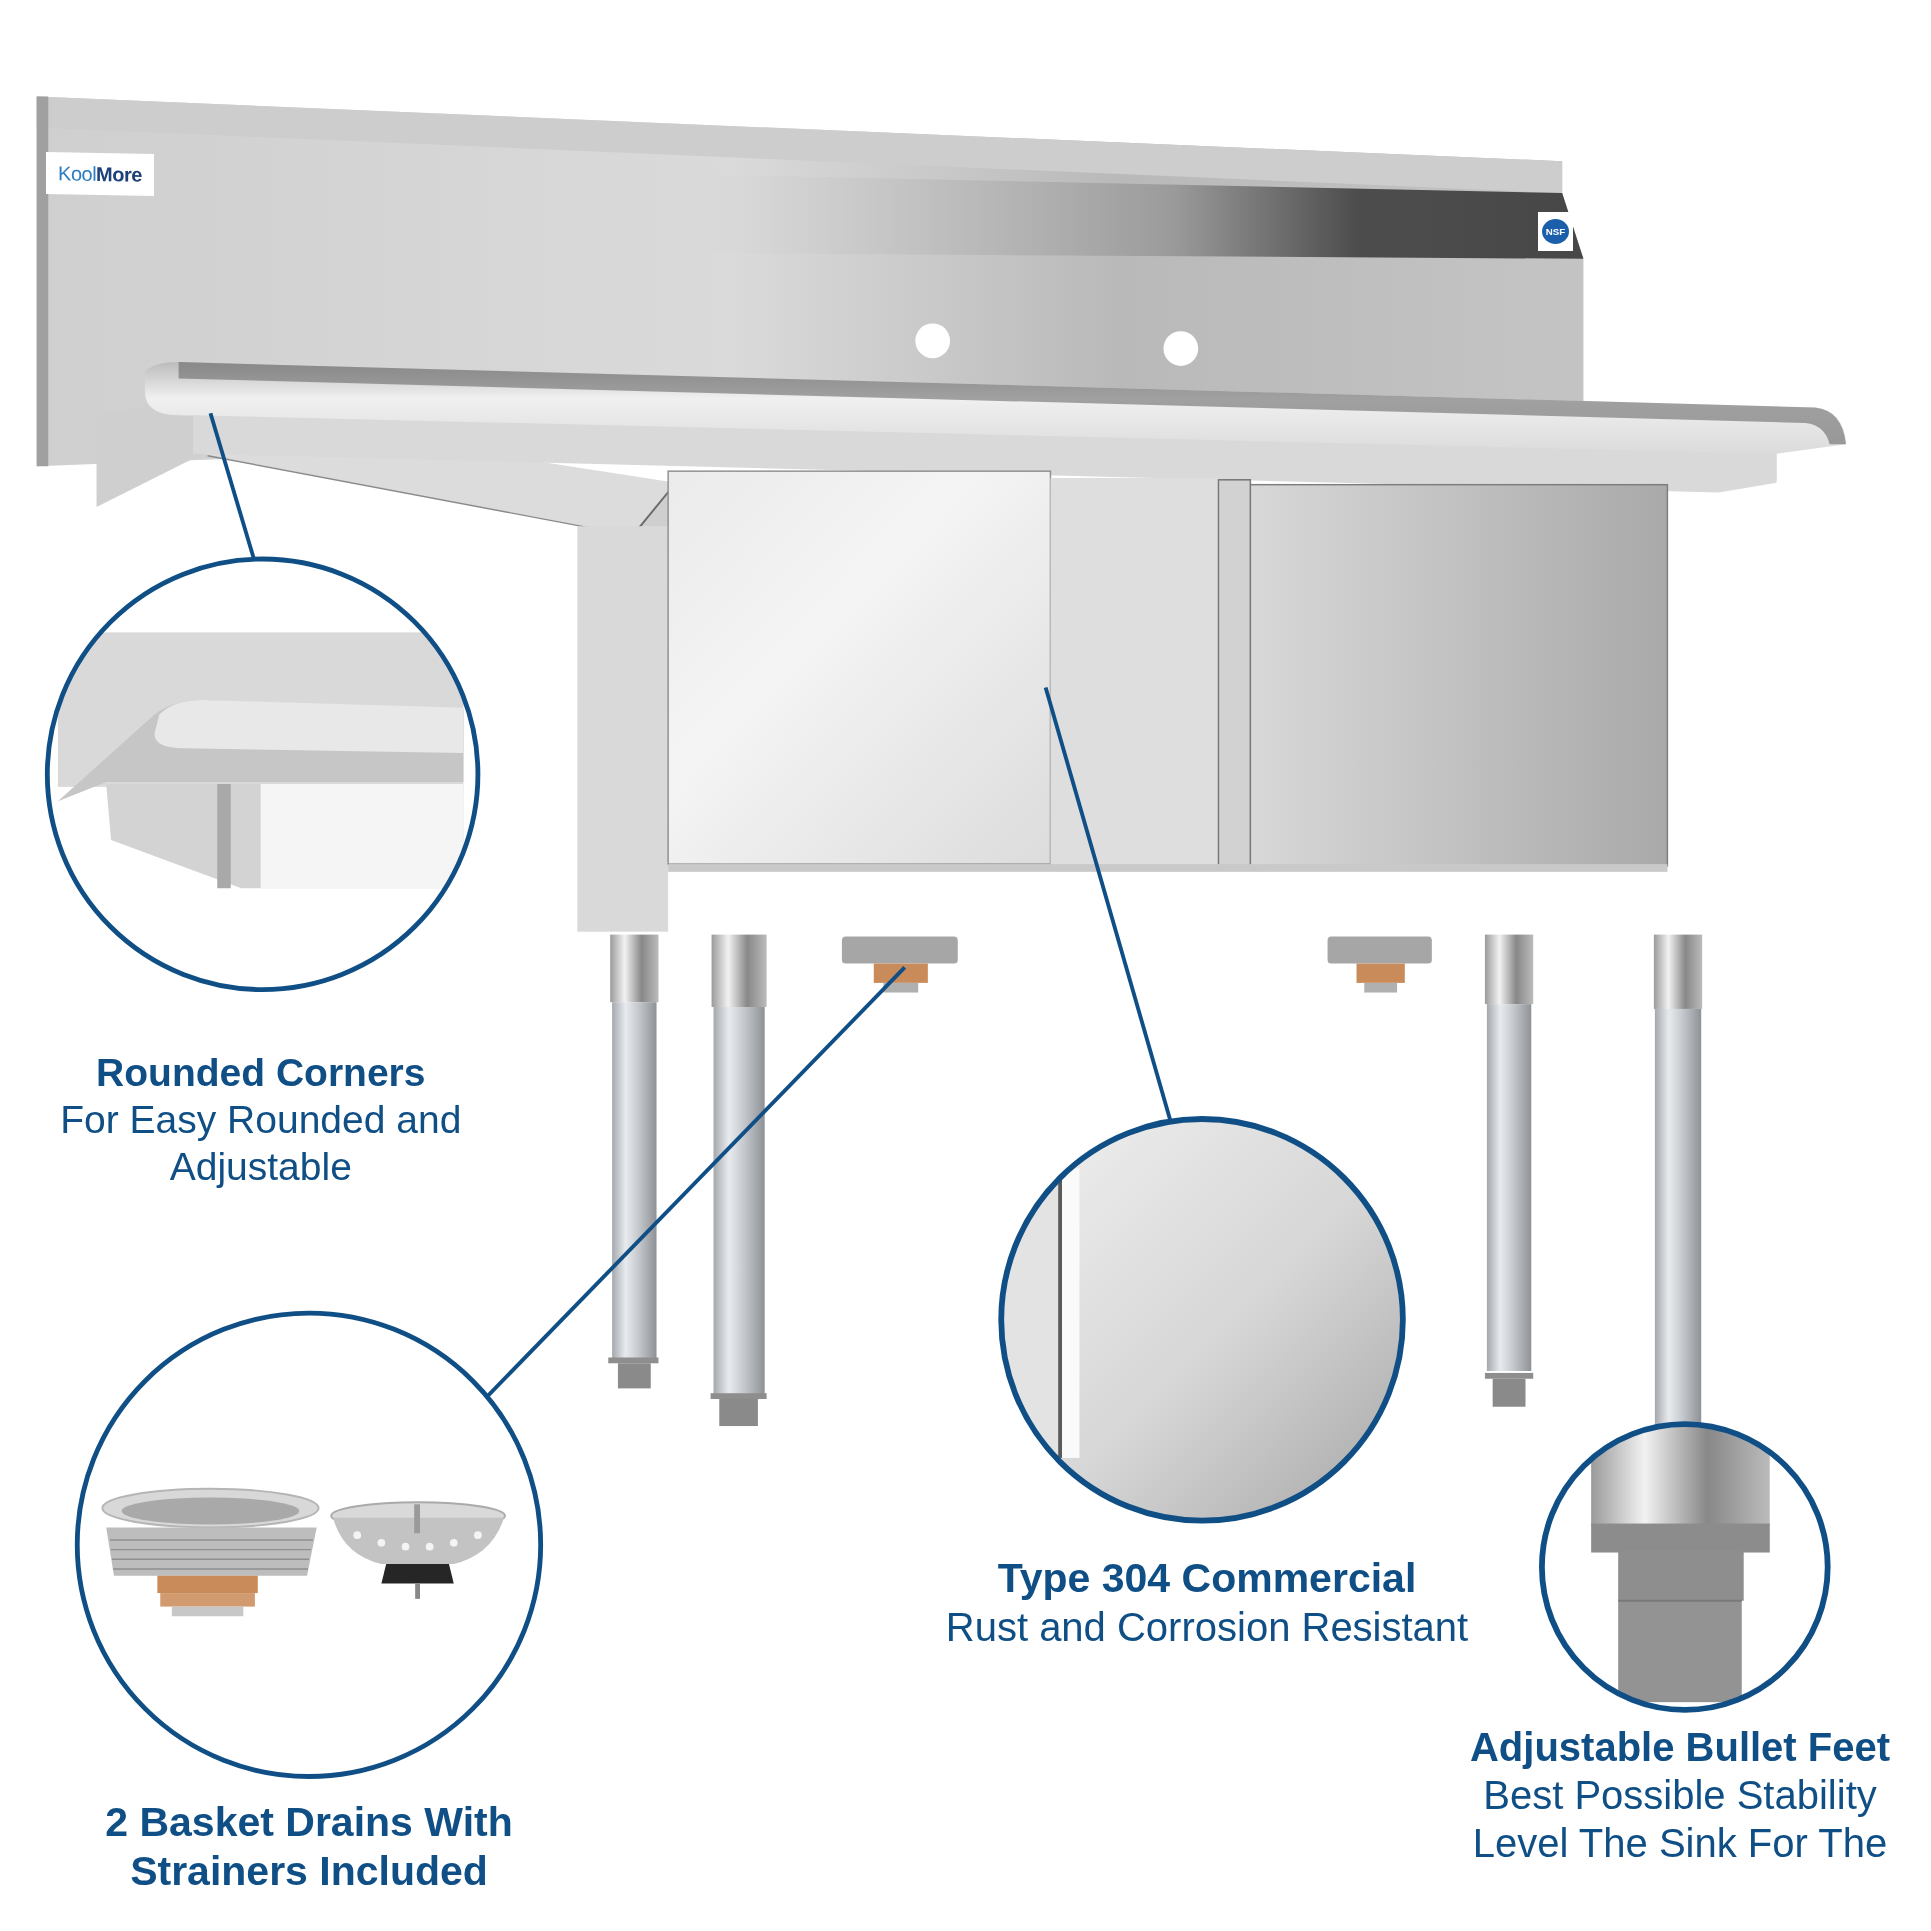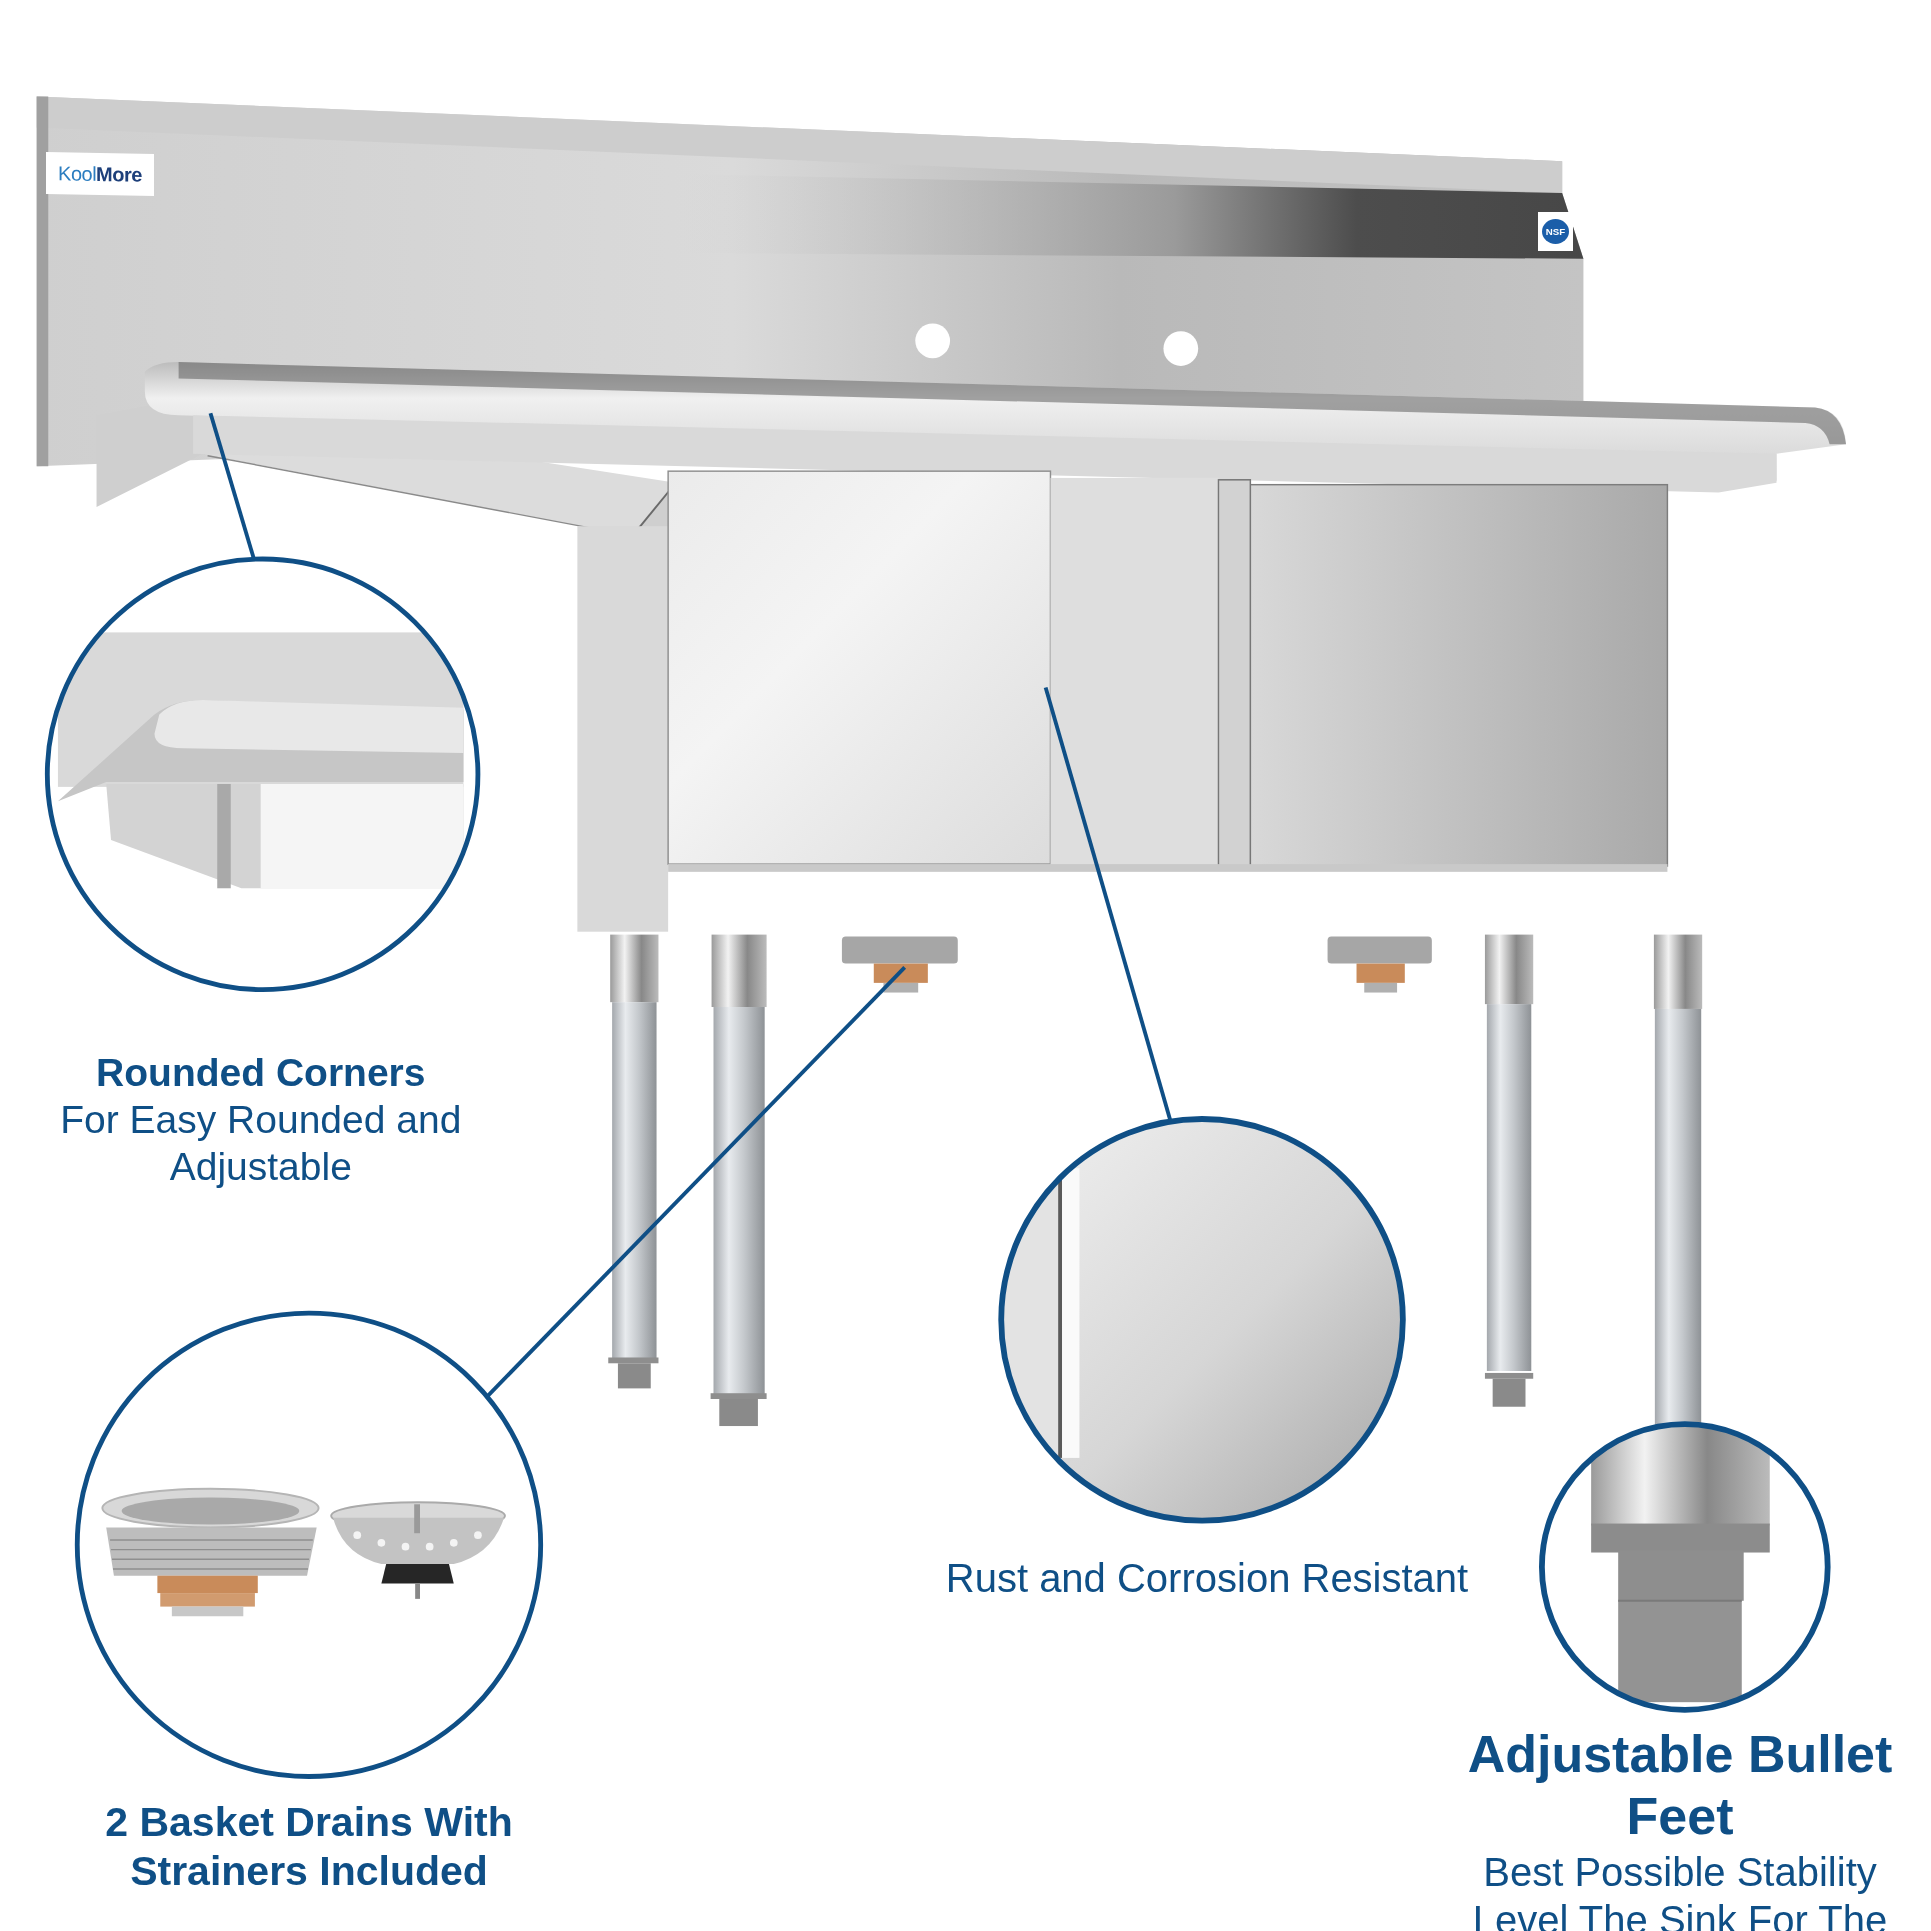--- a/index.html
+++ b/index.html
@@ -231,21 +231,22 @@
   <span class="sub" style="font-size:39px;">For Easy Rounded and</span>
   <span class="sub" style="font-size:39px;">Adjustable</span>
 </div>
 
 <div class="caption" style="left:58px; top:1798px; width:502px;">
   <span class="title" style="font-size:41px;">2 Basket Drains With</span>
   <span class="title" style="font-size:41px;">Strainers Included</span>
 </div>
 
 <div class="caption" style="left:898px; top:1554px; width:618px;">
+  <span class="title" style="font-size:41px;">Type 304 Commercial</span>
   <span class="sub" style="font-size:40px;">Rust and Corrosion Resistant</span>
 </div>
 
 <div class="caption" style="left:1429px; top:1723px; width:502px;">
-  <span class="title" style="font-size:52px;">Adjustable Bullet Feet</span>
+  <span class="title" style="font-size:40px;">Adjustable Bullet Feet</span>
   <span class="sub" style="font-size:40px;">Best Possible Stability</span>
   <span class="sub" style="font-size:40px;">Level The Sink For The</span>
 </div>
 
 
 </body></html>

